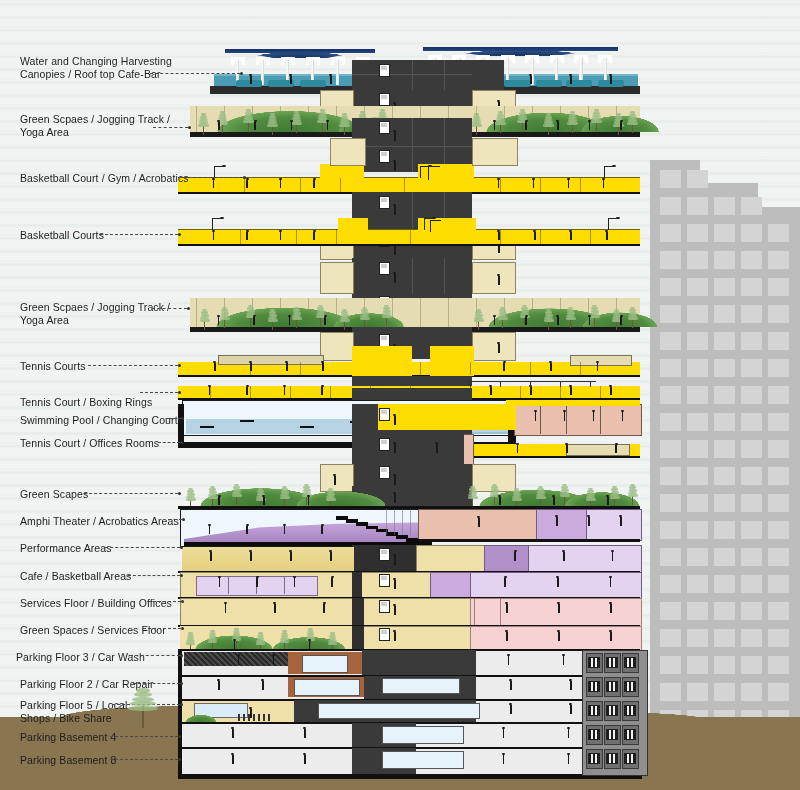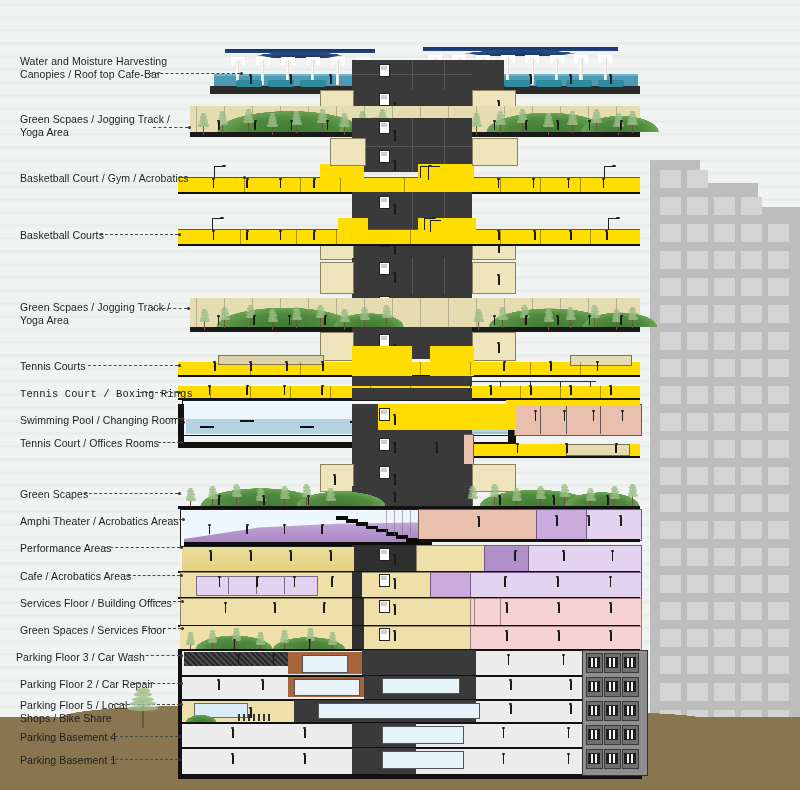--- a/index.html
+++ b/index.html
@@ -1176,60 +1176,60 @@
       <div style="position: absolute; left: 624px; top: 729px; width: 10px; height: 9px;;background:repeating-linear-gradient(90deg,#1c1c1c 0 2px,#f2f2f2 2px 4px);border:1px solid #222"></div>
       <div style="position: absolute; left: 586px; top: 749px; width: 15px; height: 18px;;background:#6f6f6f;border:1px solid #3a3a3a"></div>
       <div style="position: absolute; left: 588px; top: 753px; width: 10px; height: 9px;;background:repeating-linear-gradient(90deg,#1c1c1c 0 2px,#f2f2f2 2px 4px);border:1px solid #222"></div>
       <div style="position: absolute; left: 604px; top: 749px; width: 15px; height: 18px;;background:#6f6f6f;border:1px solid #3a3a3a"></div>
       <div style="position: absolute; left: 606px; top: 753px; width: 10px; height: 9px;;background:repeating-linear-gradient(90deg,#1c1c1c 0 2px,#f2f2f2 2px 4px);border:1px solid #222"></div>
       <div style="position: absolute; left: 622px; top: 749px; width: 15px; height: 18px;;background:#6f6f6f;border:1px solid #3a3a3a"></div>
       <div style="position: absolute; left: 624px; top: 753px; width: 10px; height: 9px;;background:repeating-linear-gradient(90deg,#1c1c1c 0 2px,#f2f2f2 2px 4px);border:1px solid #222"></div>
     </div>
 
   <div id="labels">
-      <div class="lbl" style="left: 20px; top: 55px;">Water and Moisture Harvesting
+      <div class="lbl" style="left: 20px; top: 55px;">Water and Changing Harvesting
 Canopies / Roof top Cafe-Bar</div>
       <div class="leader" style="left: 150px; top: 73px; width: 90px;"></div>
       <div class="leaderdot" style="left: 240px; top: 72px;"></div>
       <div class="lbl" style="left: 20px; top: 113px;">Green Scpaes / Jogging Track /
 Yoga Area</div>
       <div class="leader" style="left: 153px; top: 127px; width: 35px;"></div>
       <div class="leaderdot" style="left: 188px; top: 126px;"></div>
       <div class="lbl" style="left: 20px; top: 172px;">Basketball Court / Gym / Acrobatics</div>
       <div class="leader" style="left: 178px; top: 177px; width: 65px;"></div>
       <div class="leaderdot" style="left: 243px; top: 176px;"></div>
       <div class="lbl" style="left: 20px; top: 229px;">Basketball Courts</div>
       <div class="leader" style="left: 100px; top: 234px; width: 78px;"></div>
       <div class="leaderdot" style="left: 178px; top: 233px;"></div>
       <div class="lbl" style="left: 20px; top: 301px;">Green Scpaes / Jogging Track /
 Yoga Area</div>
       <div class="leader" style="left: 152px; top: 308px; width: 35px;"></div>
       <div class="leaderdot" style="left: 187px; top: 307px;"></div>
       <div class="lbl" style="left: 20px; top: 360px;">Tennis Courts</div>
       <div class="leader" style="left: 88px; top: 365px; width: 90px;"></div>
       <div class="leaderdot" style="left: 178px; top: 364px;"></div>
-      <div class="lbl" style="left: 20px; top: 388px; font-family: Liberation Mono, monospace;">Tennis Court / Boxing Rings</div>
+      <div class="lbl" style="left: 20px; top: 396px;">Tennis Court / Boxing Rings</div>
       <div class="leader" style="left: 140px; top: 392px; width: 38px;"></div>
       <div class="leaderdot" style="left: 178px; top: 391px;"></div>
-      <div class="lbl" style="left: 20px; top: 414px;">Swimming Pool /  Changing Rooms</div>
+      <div class="lbl" style="left: 20px; top: 414px;">Swimming Pool /  Changing Courts</div>
       <div class="leader" style="left: 166px; top: 418px; width: 15px;"></div>
       <div class="leaderdot" style="left: 181px; top: 417px;"></div>
       <div class="lbl" style="left: 20px; top: 437px;">Tennis Court /  Offices Rooms</div>
       <div class="leader" style="left: 158px; top: 442px; width: 22px;"></div>
       <div class="leaderdot" style="left: 180px; top: 441px;"></div>
       <div class="lbl" style="left: 20px; top: 488px;">Green Scapes</div>
       <div class="leader" style="left: 84px; top: 493px; width: 94px;"></div>
       <div class="leaderdot" style="left: 178px; top: 492px;"></div>
       <div class="lbl" style="left: 20px; top: 515px;">Amphi Theater / Acrobatics Areas</div>
       <div class="leader" style="left: 168px; top: 519px; width: 14px;"></div>
       <div class="leaderdot" style="left: 182px; top: 518px;"></div>
       <div class="lbl" style="left: 20px; top: 542px;">Performance Areas</div>
       <div class="leader" style="left: 105px; top: 547px; width: 75px;"></div>
       <div class="leaderdot" style="left: 180px; top: 546px;"></div>
-      <div class="lbl" style="left: 20px; top: 570px;">Cafe / Acrobatics Areas</div>
+      <div class="lbl" style="left: 20px; top: 570px;">Cafe / Basketball Areas</div>
       <div class="leader" style="left: 128px; top: 575px; width: 52px;"></div>
       <div class="leaderdot" style="left: 180px; top: 574px;"></div>
       <div class="lbl" style="left: 20px; top: 597px;">Services Floor / Building Offices</div>
       <div class="leader" style="left: 153px; top: 601px; width: 28px;"></div>
       <div class="leaderdot" style="left: 181px; top: 600px;"></div>
       <div class="lbl" style="left: 20px; top: 624px;">Green Spaces / Services Floor</div>
       <div class="leader" style="left: 143px; top: 628px; width: 38px;"></div>
       <div class="leaderdot" style="left: 181px; top: 627px;"></div>
       <div class="lbl" style="left: 16px; top: 651px;">Parking Floor 3 / Car Wash</div>
       <div class="leader" style="left: 130px; top: 655px; width: 50px;"></div>
@@ -1237,21 +1237,21 @@
       <div class="lbl" style="left: 20px; top: 678px;">Parking Floor 2 / Car Repair</div>
       <div class="leader" style="left: 133px; top: 683px; width: 47px;"></div>
       <div class="leaderdot" style="left: 180px; top: 682px;"></div>
       <div class="lbl" style="left: 20px; top: 699px;">Parking Floor 5 / Local
 Shops / Bike Share</div>
       <div class="leader" style="left: 112px; top: 704px; width: 68px;"></div>
       <div class="leaderdot" style="left: 180px; top: 703px;"></div>
       <div class="lbl" style="left: 20px; top: 731px;">Parking Basement 4</div>
       <div class="leader" style="left: 110px; top: 736px; width: 68px;"></div>
       <div class="leaderdot" style="left: 178px; top: 735px;"></div>
-      <div class="lbl" style="left: 20px; top: 754px;">Parking Basement 1</div>
+      <div class="lbl" style="left: 20px; top: 754px;">Parking Basement 8</div>
       <div class="leader" style="left: 110px; top: 759px; width: 68px;"></div>
       <div class="leaderdot" style="left: 178px; top: 758px;"></div>
       <div style="position: absolute; left: 128px; top: 688px;">
         <div style="position: absolute; left: 14px; top: 18px; width: 2px; height: 22px; background: rgb(106, 90, 58);"></div>
         <div style="position: absolute; left: 0px; top: 18px; width: 30px; height: 5px; background: rgb(155, 189, 134); opacity: 0.8; border-radius: 45%;"></div>
         <div style="position: absolute; left: 2px; top: 13.4px; width: 26px; height: 5px; background: rgb(155, 189, 134); opacity: 0.8; border-radius: 45%;"></div>
         <div style="position: absolute; left: 4px; top: 8.8px; width: 22px; height: 5px; background: rgb(155, 189, 134); opacity: 0.8; border-radius: 45%;"></div>
         <div style="position: absolute; left: 6px; top: 4.2px; width: 18px; height: 5px; background: rgb(155, 189, 134); opacity: 0.8; border-radius: 45%;"></div>
         <div style="position: absolute; left: 8px; top: -0.4px; width: 14px; height: 5px; background: rgb(155, 189, 134); opacity: 0.8; border-radius: 45%;"></div>
       </div>

